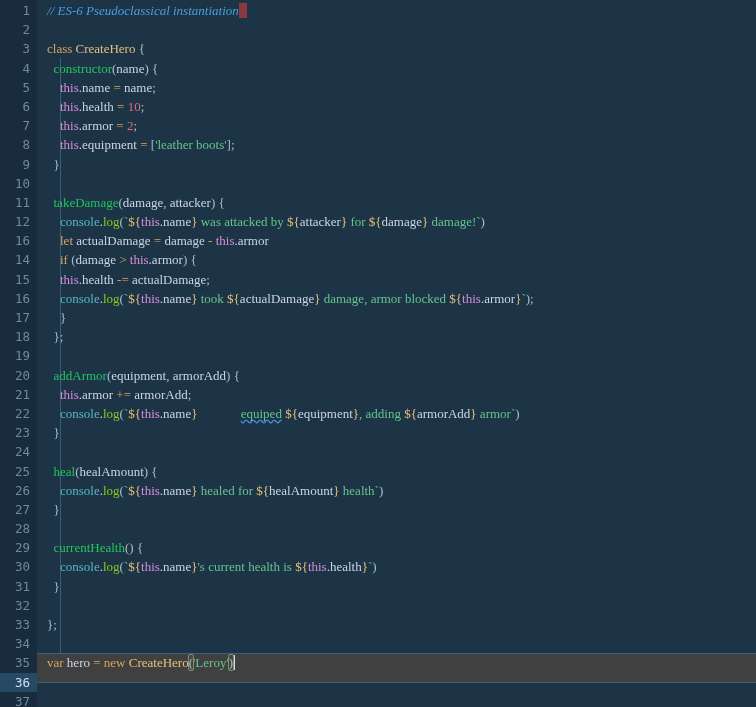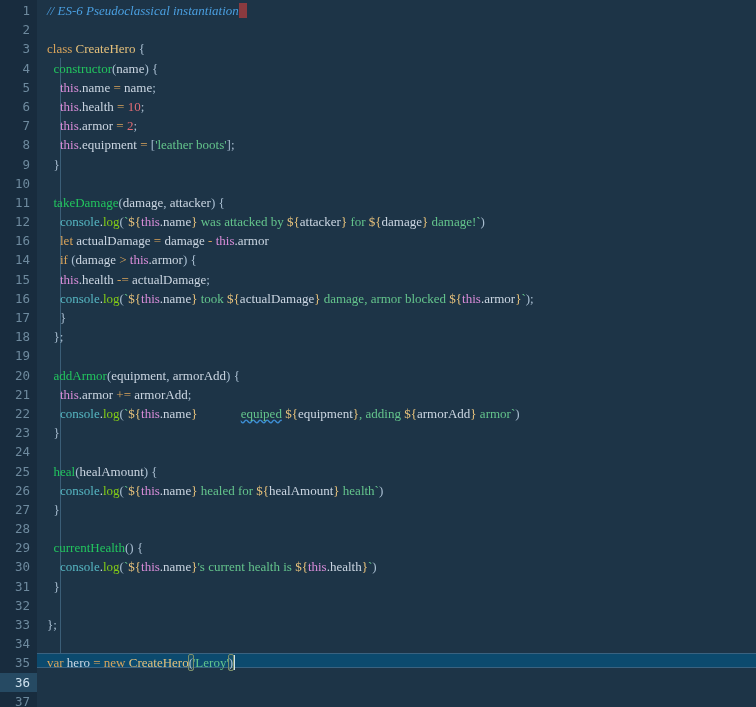--- a/index.html
+++ b/index.html
@@ -61,24 +61,24 @@
     height: 19.2px;
     line-height: 19.2px;
     font-size: 13px;
     white-space: pre;
     color: #cbd6e2;
     padding-left: 10px;
     box-sizing: border-box;
     font-family: Liberation Serif, serif;
   }
   .cline.active {
-    background: #0c4a6e;
+    background: #404040;
     border-top: 1px solid #3a6280;
     border-bottom: 1px solid #3a6280;
-    height: 15px;
+    height: 30px;
     line-height: 17.2px;
   }
 
   
   #indent-guide {
     position: absolute;
     left: 23px;
     top: 58px;
     width: 1px;
     background: #3b5e77;

